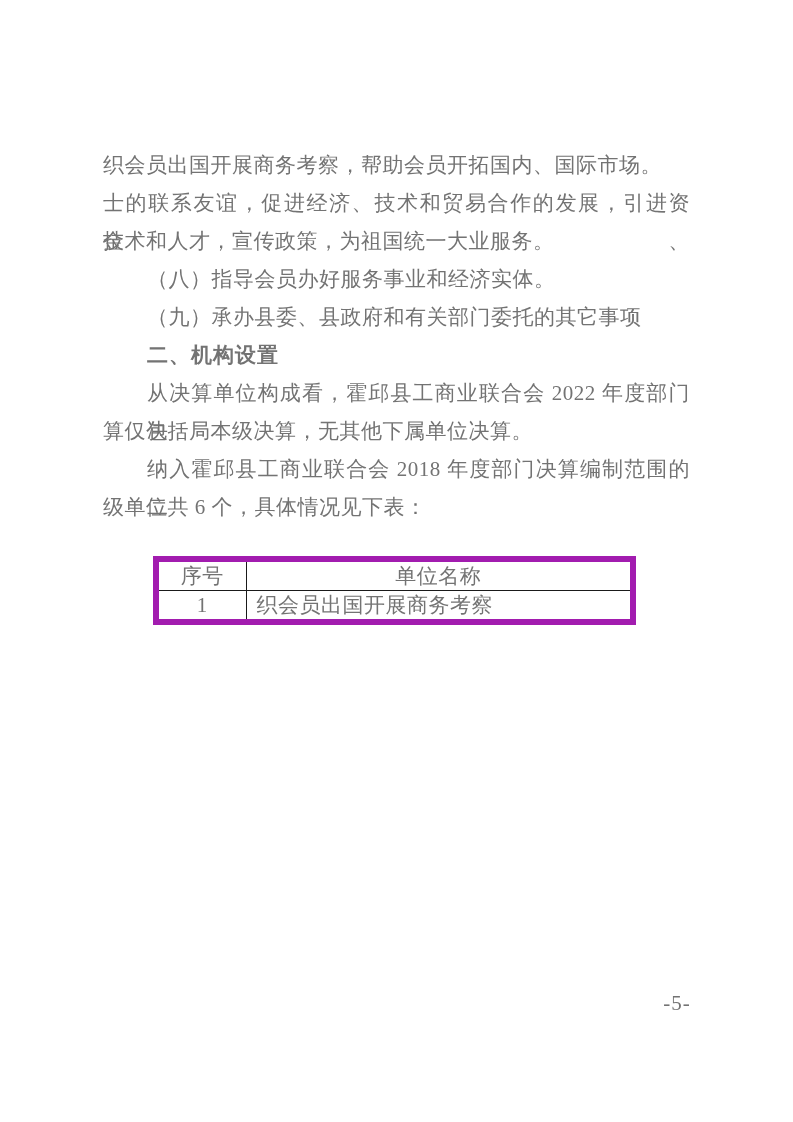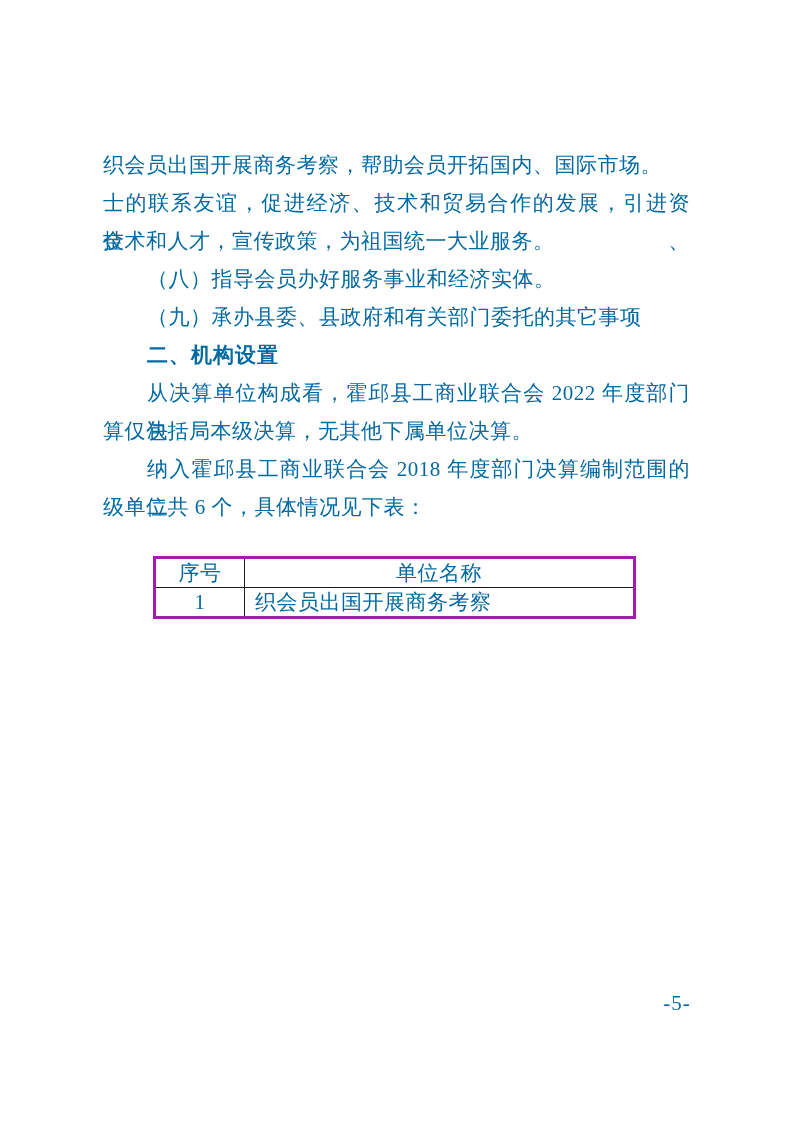--- a/index.html
+++ b/index.html
@@ -5,21 +5,21 @@
   * { margin: 0; padding: 0; box-sizing: border-box; }
   html, body { background: #e8e8e8; }
   .page {
     position: relative;
     width: 793px;
     height: 1122px;
     margin: 0 auto;
     background: #ffffff;
     overflow: hidden;
     font-family: "Liberation Serif", "DejaVu Serif", serif;
-    color: #0369a1;
+    color: #737373;
   }
   .text-block {
     position: absolute;
     left: 103px;
     top: 146px;
     width: 587px;
   }
   .line {
     height: 38px;
     line-height: 38px;
@@ -43,21 +43,21 @@
     position: absolute;
     left: 153px;
     top: 556px;
     width: 483px;
     border-collapse: collapse;
     table-layout: fixed;
   }
   table.units-table, table.units-table tr, table.units-table th, table.units-table td {
     border: 1px solid #1a1a1a;
   }
-  table.units-table { border: 3px solid #a21caf; }
+  table.units-table { border: 6px solid #a21caf; }
   table.units-table th, table.units-table td {
     font-size: 21px;
     font-weight: normal;
     letter-spacing: 0.5px;
     overflow: hidden;
   }
   table.units-table th { height: 25px; text-align: center; }
   table.units-table td { height: 27px; }
   .col-index { width: 90px; }
   td.cell-center { text-align: center; }

